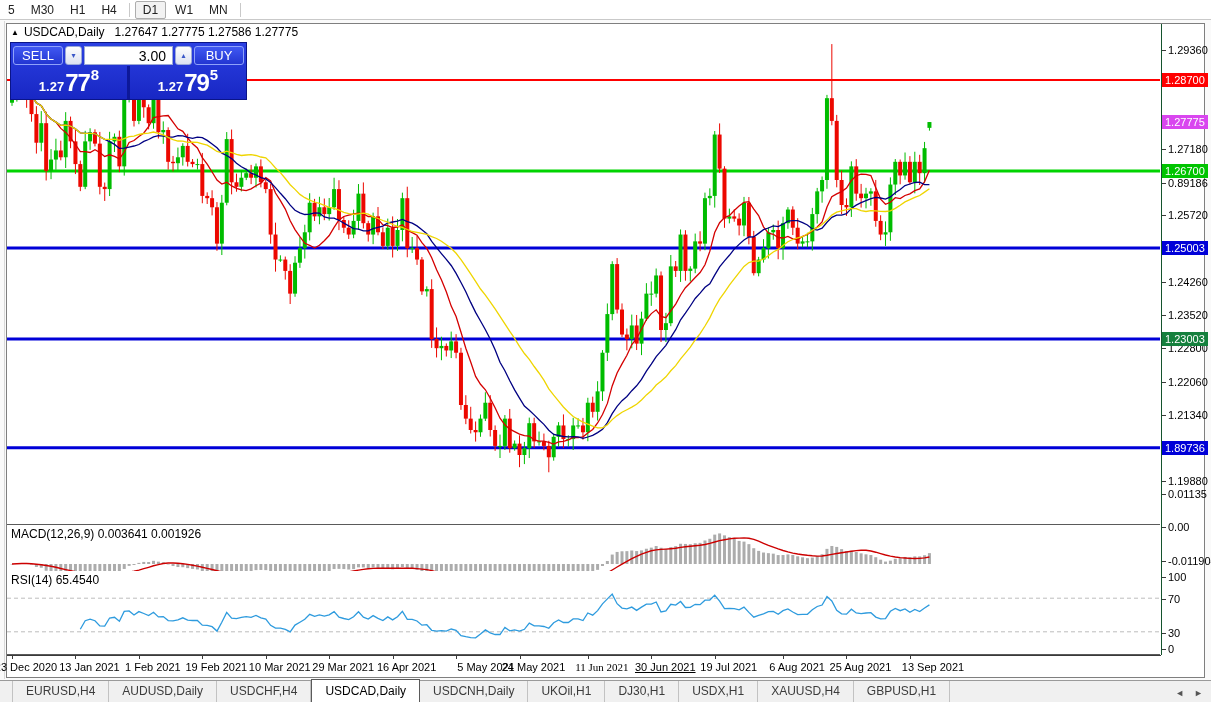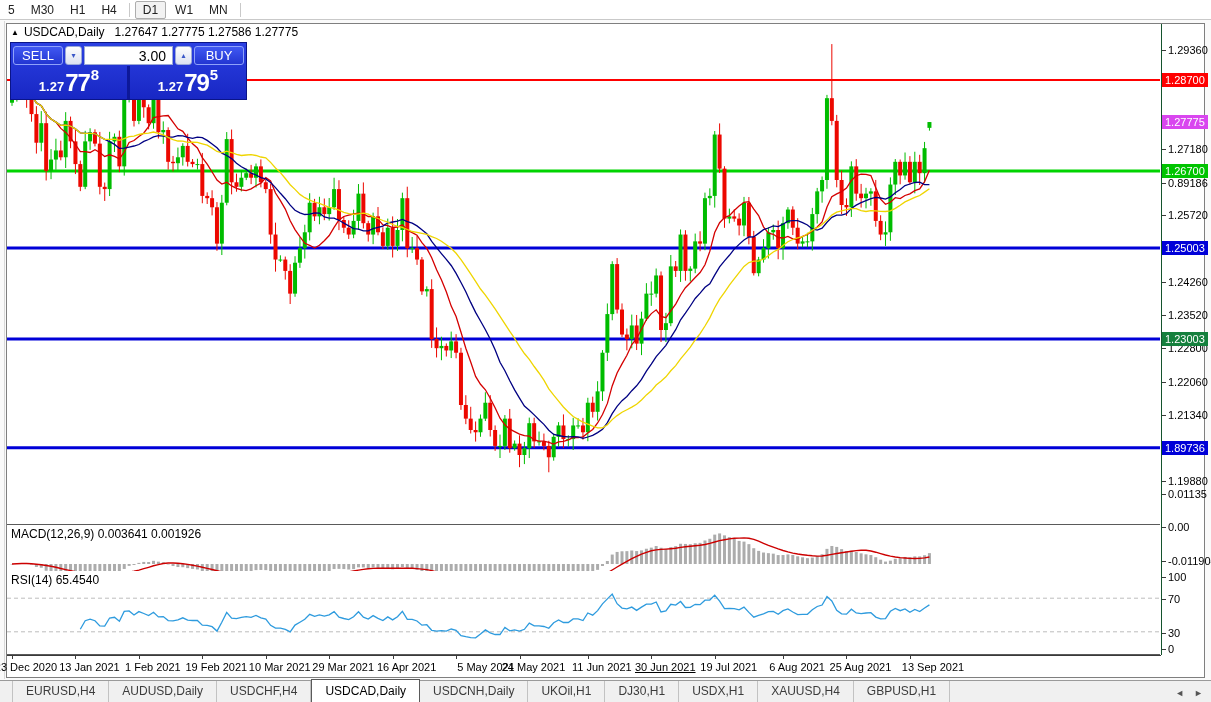--- a/index.html
+++ b/index.html
@@ -754,21 +754,21 @@
         <div class="dt-label" style="left: 272.76px;">10 Mar 2021</div>
         <div class="dt-tick" style="left: 322.2px;"></div>
         <div class="dt-label" style="left: 336.2px;">29 Mar 2021</div>
         <div class="dt-tick" style="left: 385.64px;"></div>
         <div class="dt-label" style="left: 399.64px;">16 Apr 2021</div>
         <div class="dt-tick" style="left: 449.08px;"></div>
         <div class="dt-label" style="left: 479px;">5 May 2021</div>
         <div class="dt-tick" style="left: 512.52px;"></div>
         <div class="dt-label" style="left: 526.52px;">24 May 2021</div>
         <div class="dt-tick" style="left: 580.84px;"></div>
-        <div class="dt-label" style="left: 594.84px;">11 Jun 2021</div>
+        <div class="dt-label" style="left: 594.84px; font-family: Liberation Serif, serif;">11 Jun 2021</div>
         <div class="dt-tick" style="left: 644.28px;"></div>
         <div class="dt-label" style="left: 658.28px; text-decoration: underline;">30 Jun 2021</div>
         <div class="dt-tick" style="left: 707.72px;"></div>
         <div class="dt-label" style="left: 721.72px;">19 Jul 2021</div>
         <div class="dt-tick" style="left: 776.04px;"></div>
         <div class="dt-label" style="left: 790.04px;">6 Aug 2021</div>
         <div class="dt-tick" style="left: 839.48px;"></div>
         <div class="dt-label" style="left: 853.48px;">25 Aug 2021</div>
         <div class="dt-tick" style="left: 902.92px;"></div>
         <div class="dt-label" style="left: 907px; margin-left: 19px;">13 Sep 2021</div>

